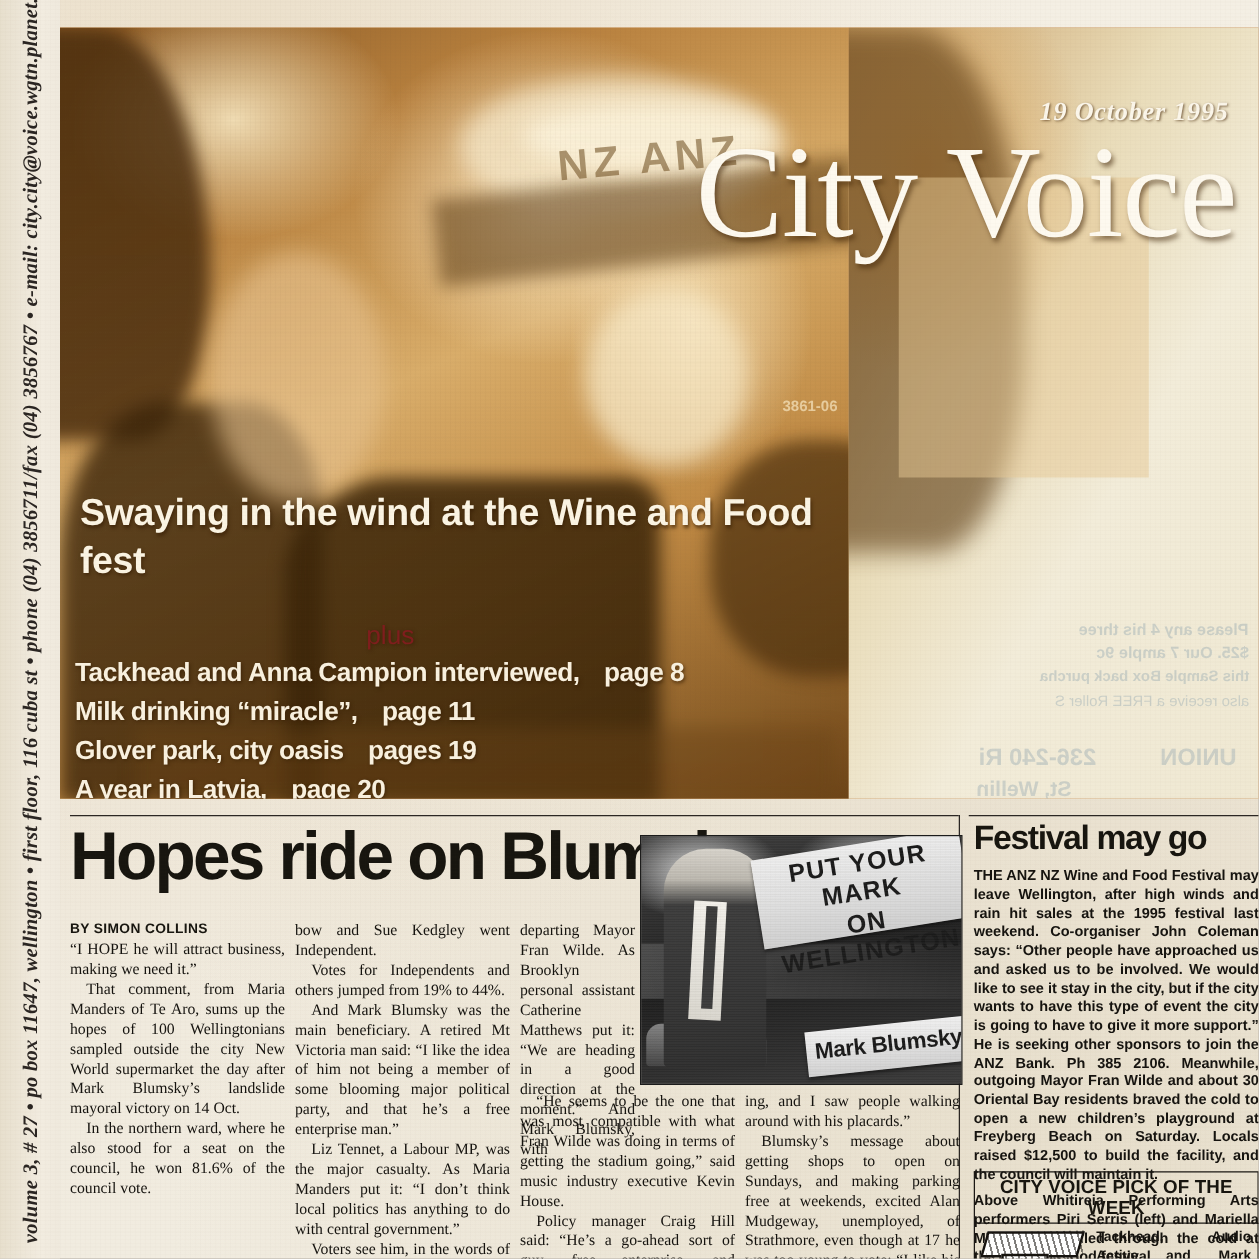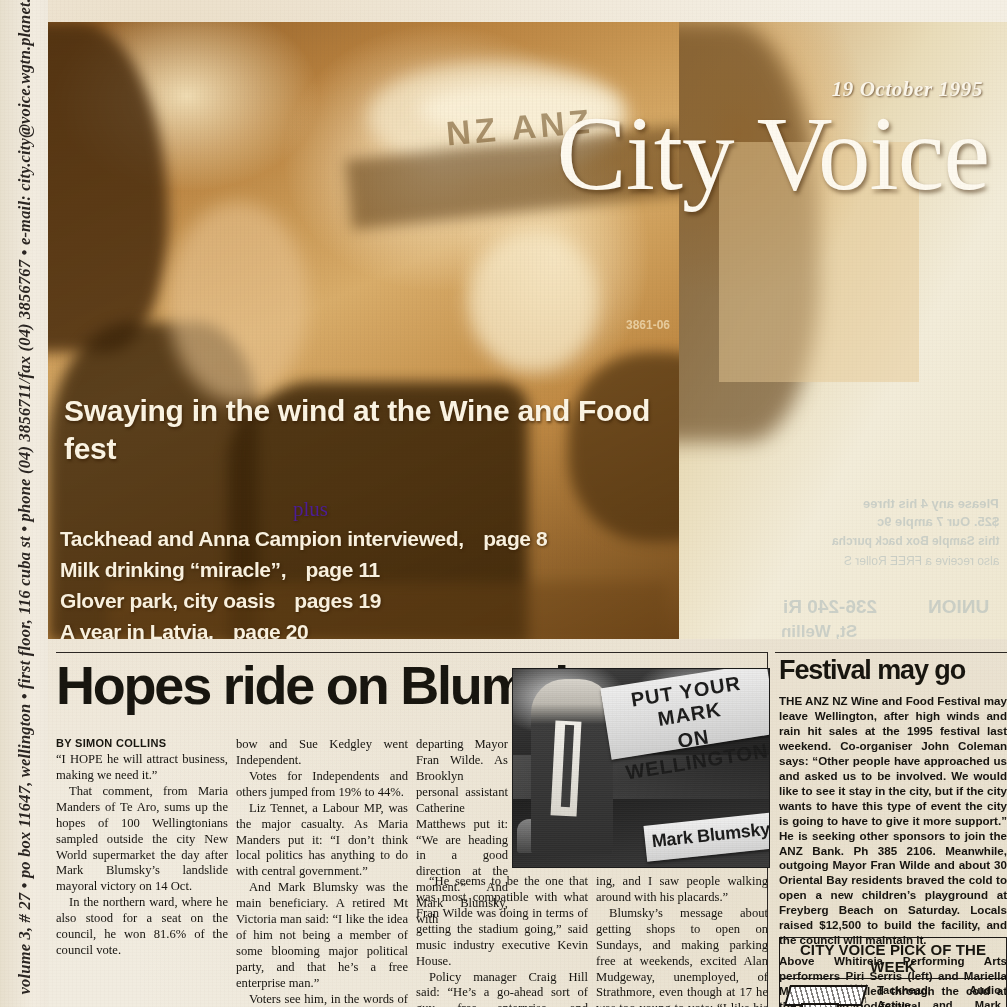--- a/index.html
+++ b/index.html
@@ -94,21 +94,21 @@
 
   
   .cover-head{
     position:absolute;left:16px;top:370px;width:600px;
     font-family:"Liberation Sans",sans-serif;font-weight:bold;
     font-size:30px;line-height:1.28;color:#fbf4e3;letter-spacing:-.3px;
     text-shadow:1px 2px 3px rgba(55,30,4,.7);
   }
   .cover-plus{
     position:absolute;left:245px;top:475px;
-    font-family:Liberation Serif, serif;font-size:21px;color:#4c1d95;
+    font-family:Liberation Sans, sans-serif;font-size:21px;color:#7f1d1d;
     text-shadow:1px 1px 3px rgba(55,30,4,.7);
   }
   .teasers{
     position:absolute;left:12px;top:502px;width:610px;
     font-family:"Liberation Sans",sans-serif;font-weight:bold;font-size:21px;
     line-height:1.47;color:#f9f1df;letter-spacing:-.4px;
     text-shadow:1px 1px 3px rgba(55,30,4,.72);
   }
   .teasers .pg{margin-left:14px;}
 
@@ -299,22 +299,22 @@
     <div class="col c1">
       <p class="first">“I HOPE he will attract business, making we need it.”</p>
       <p>That comment, from Maria Manders of Te Aro, sums up the hopes of 100 Wellingtonians sampled outside the city New World supermarket the day after Mark Blumsky’s landslide mayoral victory on 14 Oct.</p>
       <p>In the northern ward, where he also stood for a seat on the council, he won 81.6% of the council vote.</p>
 
     </div>
 
     <div class="col c2">
       <p class="first">bow and Sue Kedgley went Independent.</p>
       <p>Votes for Independents and others jumped from 19% to 44%.</p>
+      <p>And Mark Blumsky was the main beneficiary. A retired Mt Victoria man said: “I like the idea of him not being a member of some blooming major political party, and that he’s a free enterprise man.”</p>
       <p>Liz Tennet, a Labour MP, was the major casualty. As Maria Manders put it: “I don’t think local politics has anything to do with central government.”</p>
-      <p>And Mark Blumsky was the main beneficiary. A retired Mt Victoria man said: “I like the idea of him not being a member of some blooming major political party, and that he’s a free enterprise man.”</p>
       <p>Voters see him, in the words of bar worker and student Hans Beyer-Raeger, as “a normal guy”.</p>
 
     </div>
 
     <div class="col c3">
       <p class="first">departing Mayor Fran Wilde. As Brooklyn personal assistant Catherine Matthews put it: “We are heading in a good direction at the moment.” And Mark Blumsky, with</p>
     </div>
 
     <div class="col c3b">
       <p>“He seems to be the one that was most compatible with what Fran Wilde was doing in terms of getting the stadium going,” said music industry executive Kevin House.</p>

